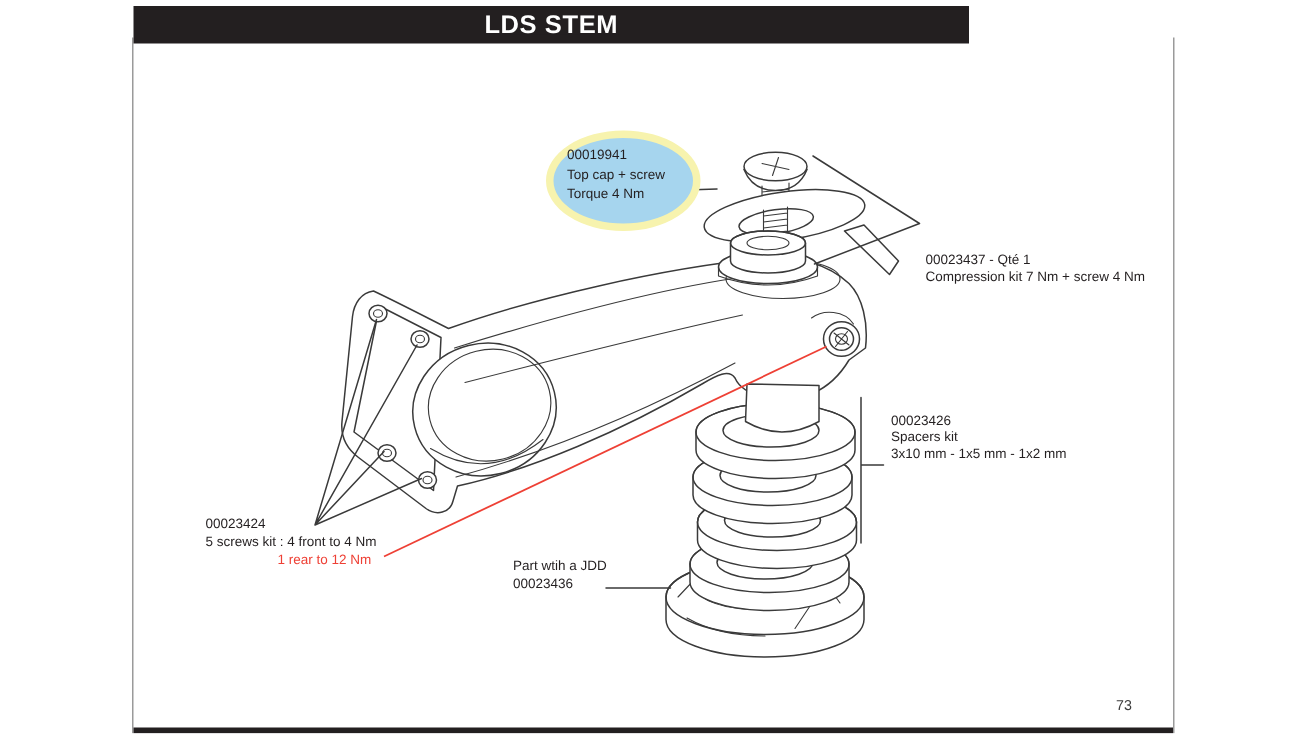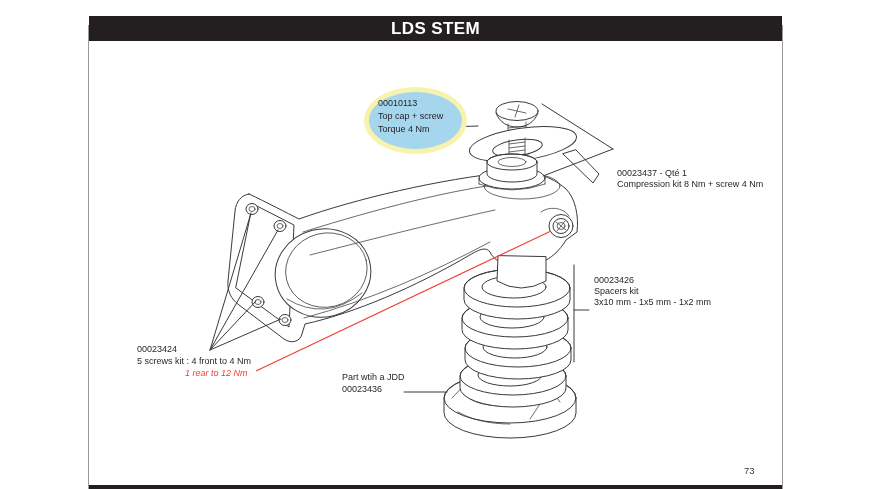--- a/index.html
+++ b/index.html
@@ -10,40 +10,40 @@
     --line-color:#3a3a3a;
     --text-color:#231f20;
     --border-gray:#9a9a9a;
   }
   html,body{margin:0;padding:0;background:#fff;}
   #page{position:relative;width:870px;height:489px;background:#fff;overflow:hidden;
         font-family:"Liberation Sans","DejaVu Sans",sans-serif;color:var(--text-color);}
   .vline{position:absolute;top:25px;bottom:0;width:1px;background:var(--border-gray);}
   #vline-left{left:88px;}
   #vline-right{left:782px;}
-  #header-bar{position:absolute;left:89px;top:16px;width:693px;height:25px;background:var(--header-bg);text-decoration:underline;}
+  #header-bar{position:absolute;left:89px;top:4px;width:557px;height:25px;background:var(--header-bg);text-decoration:underline;}
   #header-title{width:100%;text-align:center;color:#fff;font-weight:bold;font-size:17px;
                 line-height:25px;letter-spacing:0.4px;}
   #footer-bar{position:absolute;left:89px;top:485px;width:693px;height:4px;background:var(--header-bg);}
   #page-number{position:absolute;left:744px;top:465px;font-size:9.5px;color:#3c3c3c;text-align:center;}
   svg{position:absolute;left:0;top:0;}
   .ln{fill:none;stroke:var(--line-color);stroke-width:1;stroke-linecap:round;stroke-linejoin:round;}
   .fw{fill:#ffffff;stroke:var(--line-color);stroke-width:1;stroke-linecap:round;stroke-linejoin:round;}
   .thin{stroke-width:0.75;}
   .red-ln{fill:none;stroke:var(--annotation-red);stroke-width:1.2;}
   .note{position:absolute;font-size:9px;line-height:12px;white-space:nowrap;}
   .note .red{color:var(--annotation-red);}
   #callout-ellipse{position:absolute;left:364px;top:87px;width:93px;height:57px;
                    background:var(--highlight-fill);border:5px solid var(--highlight-border);
                    border-radius:50%;}
   #note-top-cap{left:378px;top:97px;line-height:13px;}
   #note-compression{left:617px;top:140px;line-height:11px;margin-top:28px;}
   #note-spacers{left:594px;top:275px;line-height:11px;}
   #note-screws{left:137px;top:343px;}
-  #note-screws .red{margin-left:48px;font-style:italic;}
+  #note-screws .red{margin-left:48px;}
   #note-jdd{left:342px;top:371px;}
 </style>
 </head>
 <body>
 
 <div id="page">
 
   <div class="vline" id="vline-left"></div>
   <div class="vline" id="vline-right"></div>
 
@@ -153,28 +153,28 @@
       <path class="ln" d="M447,127 L478,126"></path>
       <path class="ln" d="M613,149 L542,104 M613,149 L543,176"></path>
       <path class="ln" d="M574,265 L574,362 M574,310 L589,310"></path>
       <path class="ln" d="M210,350 L251,213 M210,350 L278,230 M210,350 L256,301 M210,350 L281,319"></path>
       <path class="ln" d="M404,392 L447,392"></path>
     </g>
   </svg>
 
   <div id="callout-ellipse"></div>
   <div class="note" id="note-top-cap">
-    <div>00010113</div>
+    <div>00019941</div>
     <div>Top cap + screw</div>
     <div>Torque 4 Nm</div>
   </div>
 
   <div class="note" id="note-compression">
     <div>00023437 - Qté 1</div>
-    <div>Compression kit 8 Nm + screw  4 Nm</div>
+    <div>Compression kit 7 Nm + screw  4 Nm</div>
   </div>
 
   <div class="note" id="note-spacers">
     <div>00023426</div>
     <div>Spacers kit</div>
     <div>3x10 mm - 1x5 mm - 1x2 mm</div>
   </div>
 
   <div class="note" id="note-screws">
     <div>00023424</div>

